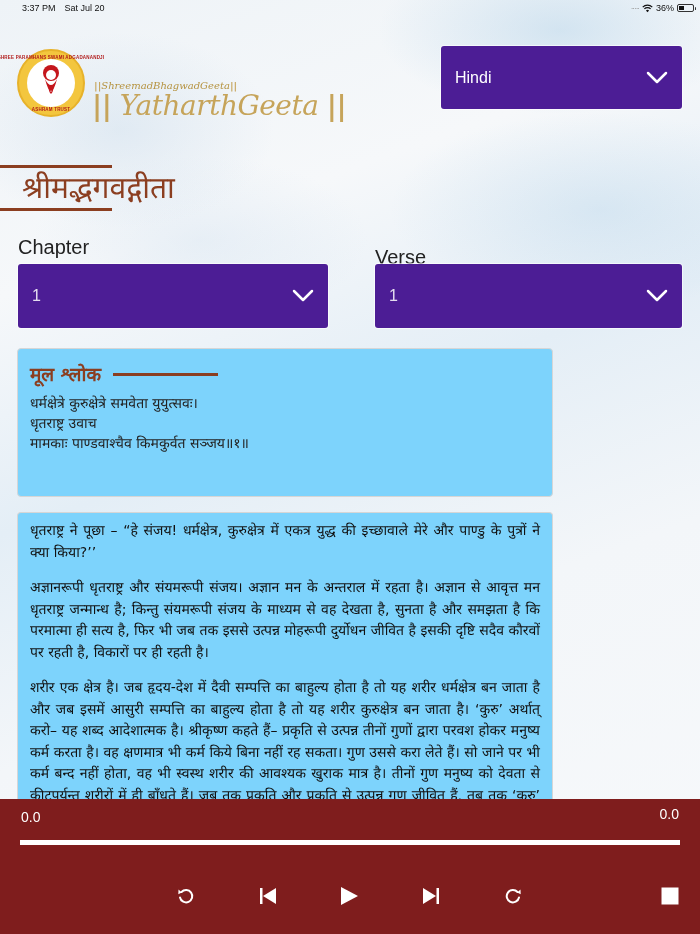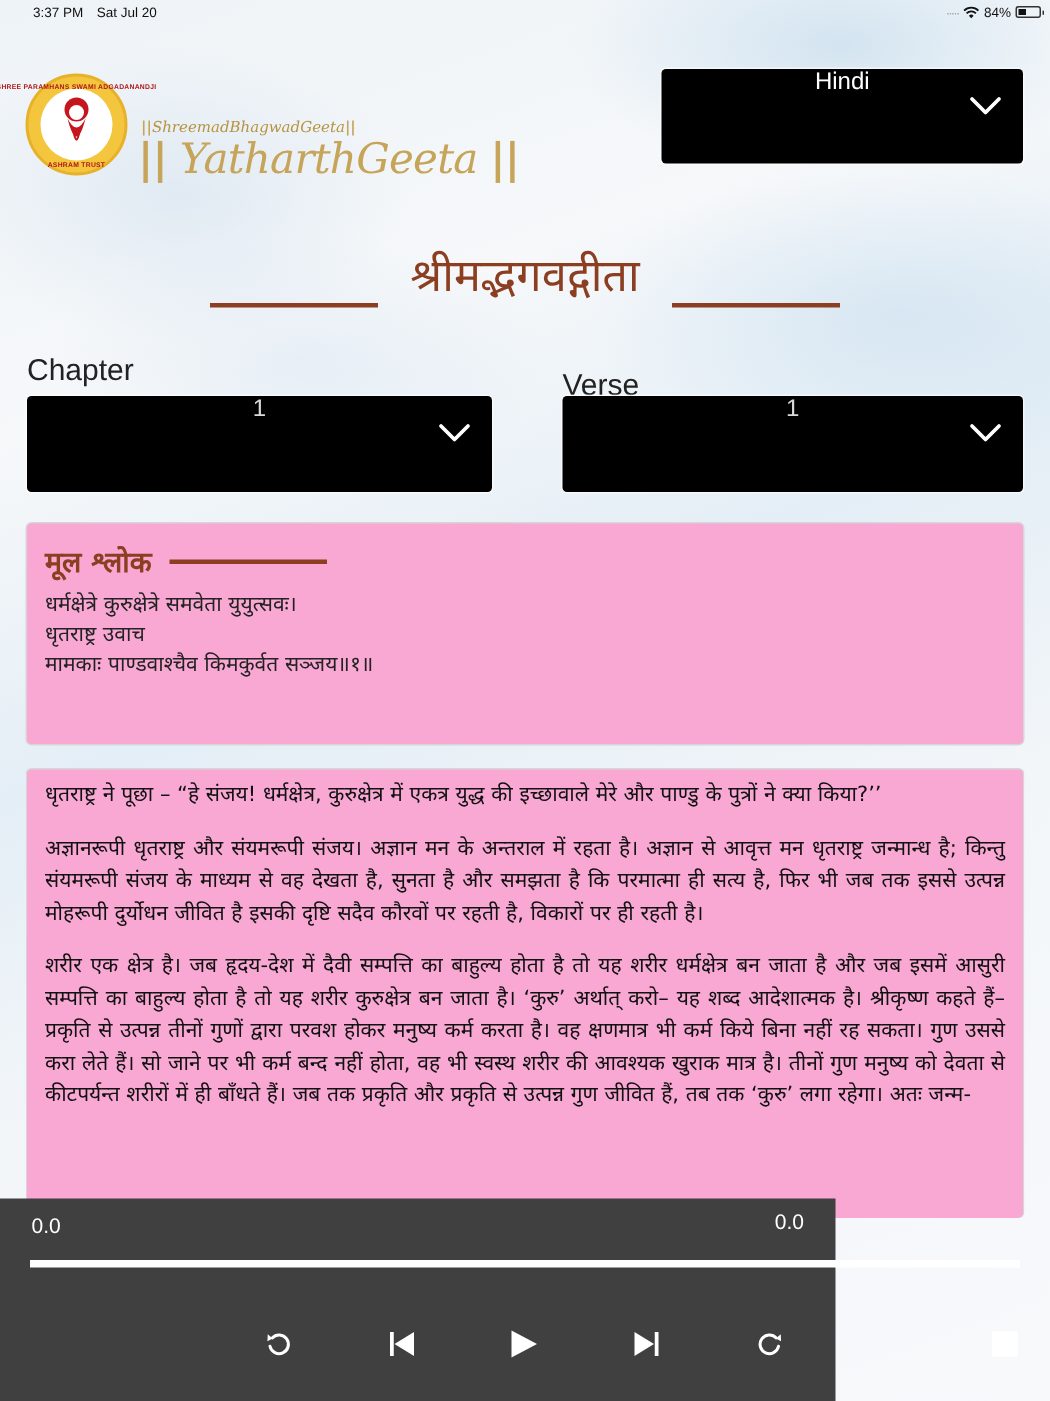--- a/index.html
+++ b/index.html
@@ -59,68 +59,67 @@
   }
   .logo-main {
     font-family: "DejaVu Serif", serif; font-style: italic; font-size: 28px; color: #c6a45a; letter-spacing: -0.5px;
     line-height: 1.1;
     text-align: center;
   }
   .bars { color: #c6a45a; font-style: normal; font-weight: bold; }
 
   
   .select {
-    position: absolute; background: #000000; border-radius: 3px;
+    position: absolute; background: #4c1d95; border-radius: 3px;
     display: flex; align-items: center; padding: 0 14px; color: #fff;
     box-shadow: 0 0 0 1px rgba(255,255,255,0.6);
-    flex-direction: column;
   }
   .select .value { font-size: 16px; }
   .select .chevron { margin-left: auto; width: 22px; height: 14px; }
   .lang-select { left: 441px; top: 46px; width: 241px; height: 63px; }
   .chapter-select { left: 18px; top: 264px; width: 310px; height: 64px; }
   .verse-select { left: 375px; top: 264px; width: 307px; height: 64px; }
   .chapter-select .value, .verse-select .value { opacity: 0.85; }
 
   
   .page-title-row {
-    position: absolute; top: 165px; left: 0; width: 700px; display: flex; justify-content: center; align-items: flex-end;
+    position: absolute; top: 165px; left: 0; width: 700px; display: flex; justify-content: center; align-items: flex-start; flex-direction: column;
   }
   .title-line { width: 112px; height: 3px; background: #8b3e20; }
   .page-title {
     font-family: "DejaVu Sans", sans-serif; font-size: 30px; color: #8b3e20; margin: 0 22px; line-height: 40px;
   }
 
   .field-label {
     position: absolute; font-size: 20px; color: #222;
   }
   .chapter-label { left: 18px; top: 236px; }
   .verse-label { left: 375px; top: 236px; margin-top: 10px; }
 
   
   .card {
-    position: absolute; left: 17px; width: 666px; background: #f9a8d4;
+    position: absolute; left: 17px; width: 536px; background: #7dd3fc;
     border: 1px solid #d6d6d6; border-radius: 4px;
   }
   .sloka-card { top: 348px; height: 149px; padding: 12px 12px; }
   .sloka-heading-row { display: flex; align-items: center; }
   .sloka-heading { font-family: "DejaVu Sans", sans-serif; font-weight: bold; font-size: 19px; color: #8b3e20; }
   .sloka-heading-line { width: 105px; height: 3px; background: #8b3e20; margin-left: 12px; }
   .sloka-lines { margin-top: 6px; }
   .sloka-line { font-family: "DejaVu Sans", sans-serif; font-size: 14px; line-height: 20px; color: #222; }
 
   .commentary-card { top: 512px; height: 300px; padding: 7px 12px; overflow: hidden; border-bottom: none; }
   .para {
     font-family: "DejaVu Sans", sans-serif; font-size: 14px; line-height: 21.5px; color: #111;
     text-align: justify; margin-bottom: 14px;
   }
 
   
   .player {
-    position: absolute; left: 0; top: 799px; width: 557px; height: 135px; background: #404040;
+    position: absolute; left: 0; top: 799px; width: 700px; height: 135px; background: #7f1d1d;
   }
   .time-left, .time-right { position: absolute; color: #fff; font-size: 14px; }
   .time-left { left: 21px; top: 10px; }
   .time-right { right: 21px; top: 7px; }
   .progress-track {
     position: absolute; left: 20px; top: 840px; width: 660px; height: 5px; background: #fff;
   }
   .controls { position: absolute; left: 0; top: 880px; width: 700px; height: 32px; }
   .ctrl { position: absolute; top: 0; width: 32px; height: 32px; display: flex; align-items: center; justify-content: center; }
   .ctrl svg { display: block; }
@@ -133,21 +132,21 @@
 <div class="status-bar">
   <span class="time">3:37 PM</span>
   <span class="date">Sat Jul 20</span>
   <div class="status-right">
     <span class="signal-dots">·····</span>
     <svg width="11" height="9" viewBox="0 0 12 9">
       <path d="M6 8.5 L4.3 6.6 A2.5 2.5 0 0 1 7.7 6.6 Z" fill="#111"></path>
       <path d="M2.6 4.9 A4.8 4.8 0 0 1 9.4 4.9" stroke="#111" stroke-width="1.3" fill="none"></path>
       <path d="M0.8 3 A7.3 7.3 0 0 1 11.2 3" stroke="#111" stroke-width="1.3" fill="none"></path>
     </svg>
-    <span>84%</span>
+    <span>36%</span>
     <div class="battery">
         <div class="fill"></div>
       </div>
   </div>
 </div>
 
 <div class="logo">
   <div class="emblem">
     <span class="emblem-text-top">SHREE PARAMHANS SWAMI ADGADANANDJI</span>
     <div class="emblem-inner">

